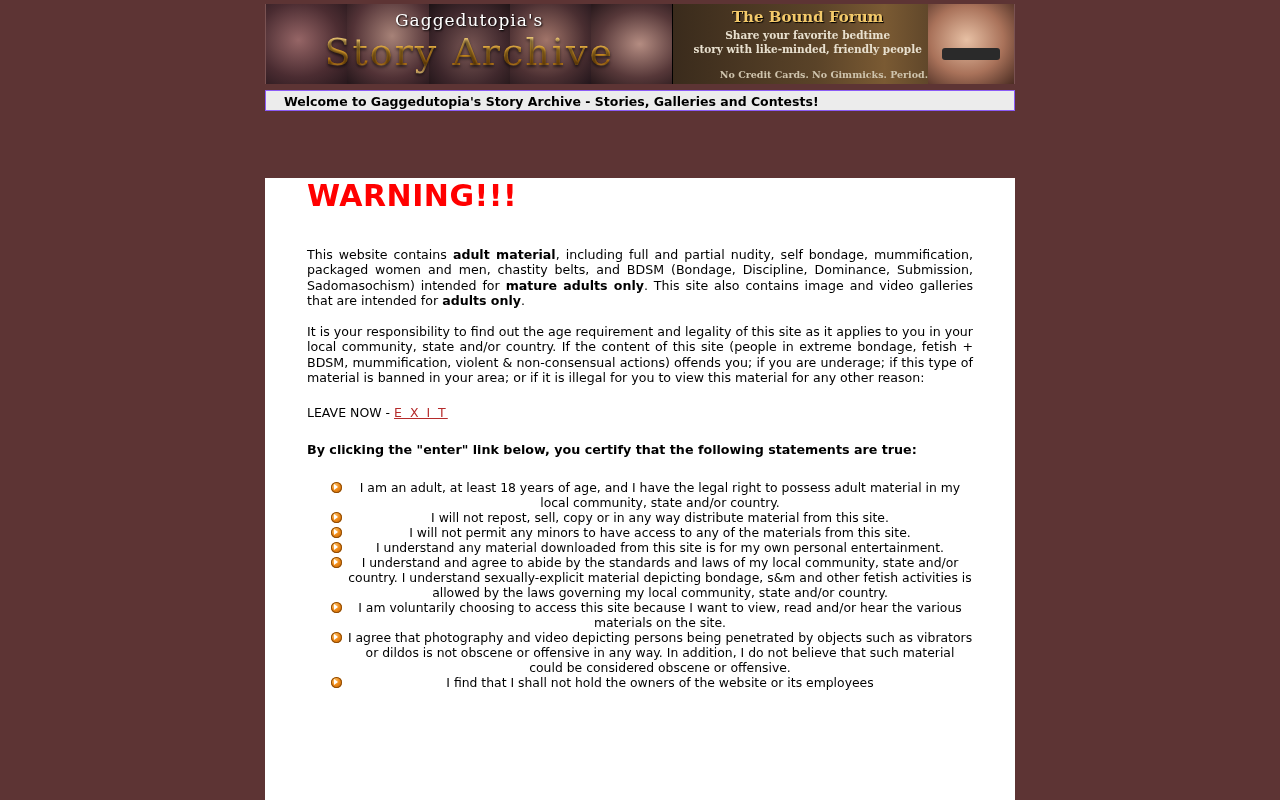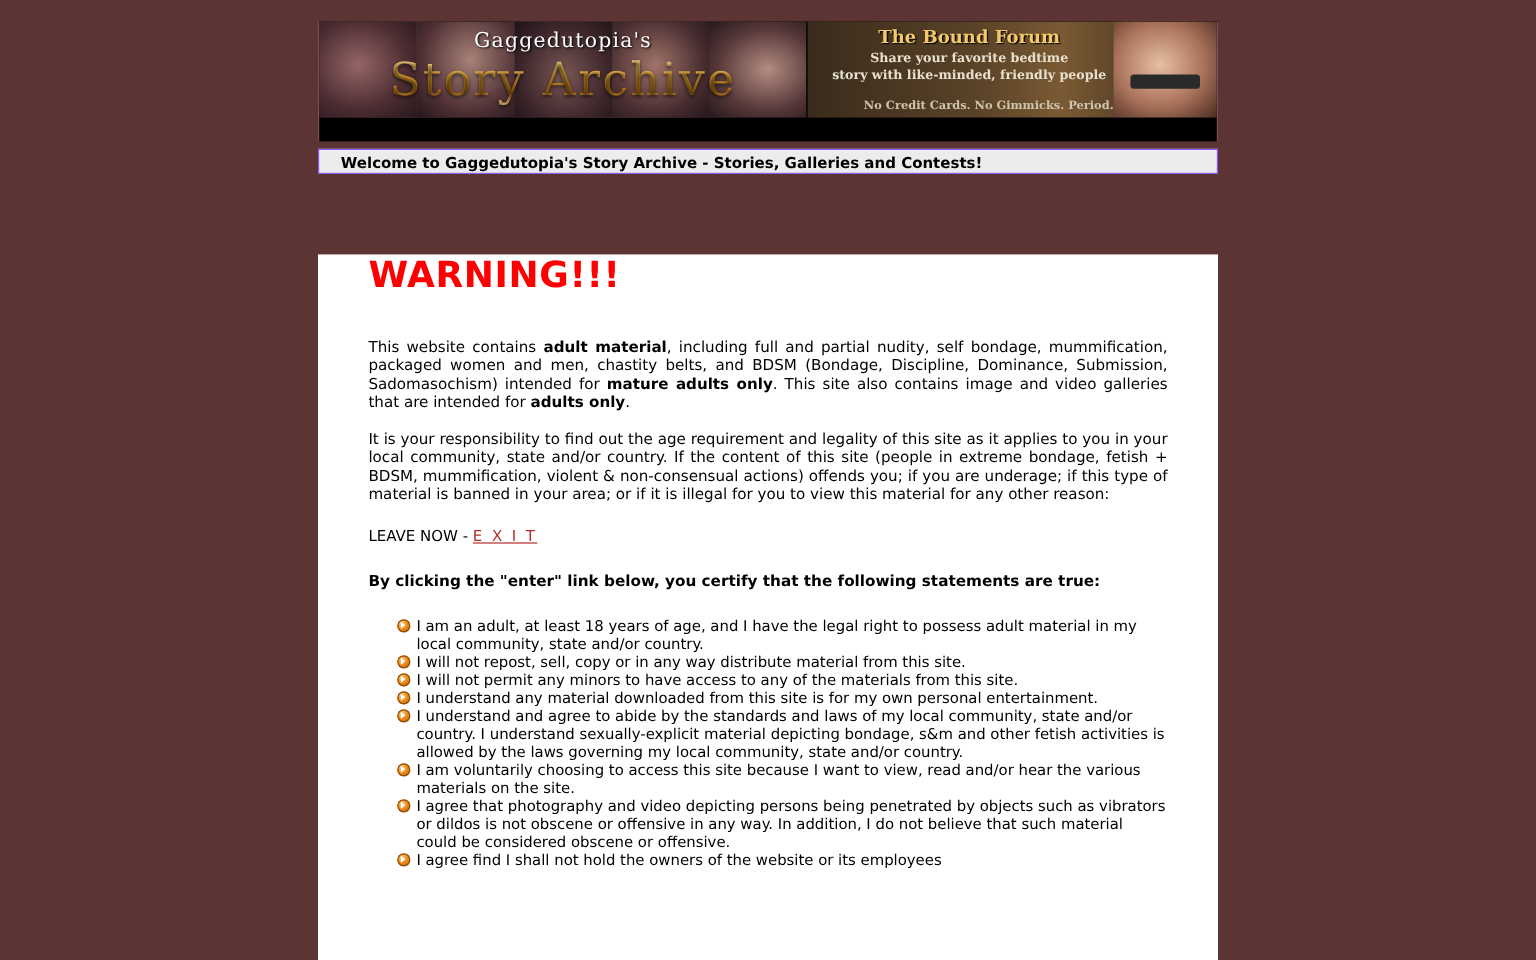--- a/index.html
+++ b/index.html
@@ -15,23 +15,23 @@
   }
   .page {
     width: 750px;
     margin: 0 auto;
     position: relative;
   }
   
   .banner-row {
     display: flex;
     width: 750px;
-    height: 100px;
+    height: 80px;
     background: #000;
-    margin-top: 18px;
+    margin-top: 4px;
     border-left: 1px solid #7a5252;
     border-right: 1px solid #7a5252;
     box-sizing: border-box;
   }
   .logo-block {
     position: relative;
     width: 408px;
     height: 80px;
     overflow: hidden;
     background: linear-gradient(90deg,#3a2530 0%, #5c3a3d 18%, #2d1f26 38%, #6b4a46 60%, #3b2a2c 80%, #25181c 100%);
@@ -187,20 +187,21 @@
     font-size: 12.7px;
     font-weight: bold;
     line-height: 15.5px;
     margin: 22px 0 0 0;
     color: #000;
   }
   ul.statements {
     list-style: none;
     margin: 22px 0 0 0;
     padding: 0 0 0 26px;
+    text-align: center;
   }
   ul.statements li {
     position: relative;
     font-size: 12.4px;
     line-height: 15px;
     color: #000;
     padding-left: 14px;
     margin-bottom: 0px;
   }
   ul.statements li .bullet {
@@ -271,17 +272,17 @@
     <p class="certify">By clicking the "enter" link below, you certify that the following statements are true:</p>
 
     <ul class="statements">
       <li><span class="bullet"></span><span>I am an adult, at least 18 years of age, and I have the legal right to possess adult material in my local community, state and/or country.</span></li>
       <li><span class="bullet"></span><span>I will not repost, sell, copy or in any way distribute material from this site.</span></li>
       <li><span class="bullet"></span><span>I will not permit any minors to have access to any of the materials from this site.</span></li>
       <li><span class="bullet"></span><span>I understand any material downloaded from this site is for my own personal entertainment.</span></li>
       <li><span class="bullet"></span><span>I understand and agree to abide by the standards and laws of my local community, state and/or country. I understand sexually-explicit material depicting bondage, s&amp;m and other fetish activities is allowed by the laws governing my local community, state and/or country.</span></li>
       <li><span class="bullet"></span><span>I am voluntarily choosing to access this site because I want to view, read and/or hear the various materials on the site.</span></li>
       <li><span class="bullet"></span><span>I agree that photography and video depicting persons being penetrated by objects such as vibrators or dildos is not obscene or offensive in any way. In addition, I do not believe that such material could be considered obscene or offensive.</span></li>
-      <li><span class="bullet"></span><span>I agree find I shall not hold the owners of the website or its employees</span></li>
+      <li><span class="bullet"></span><span>I find that I shall not hold the owners of the website or its employees</span></li>
     </ul>
   </div>
 
 </div>
 
 </body></html>

